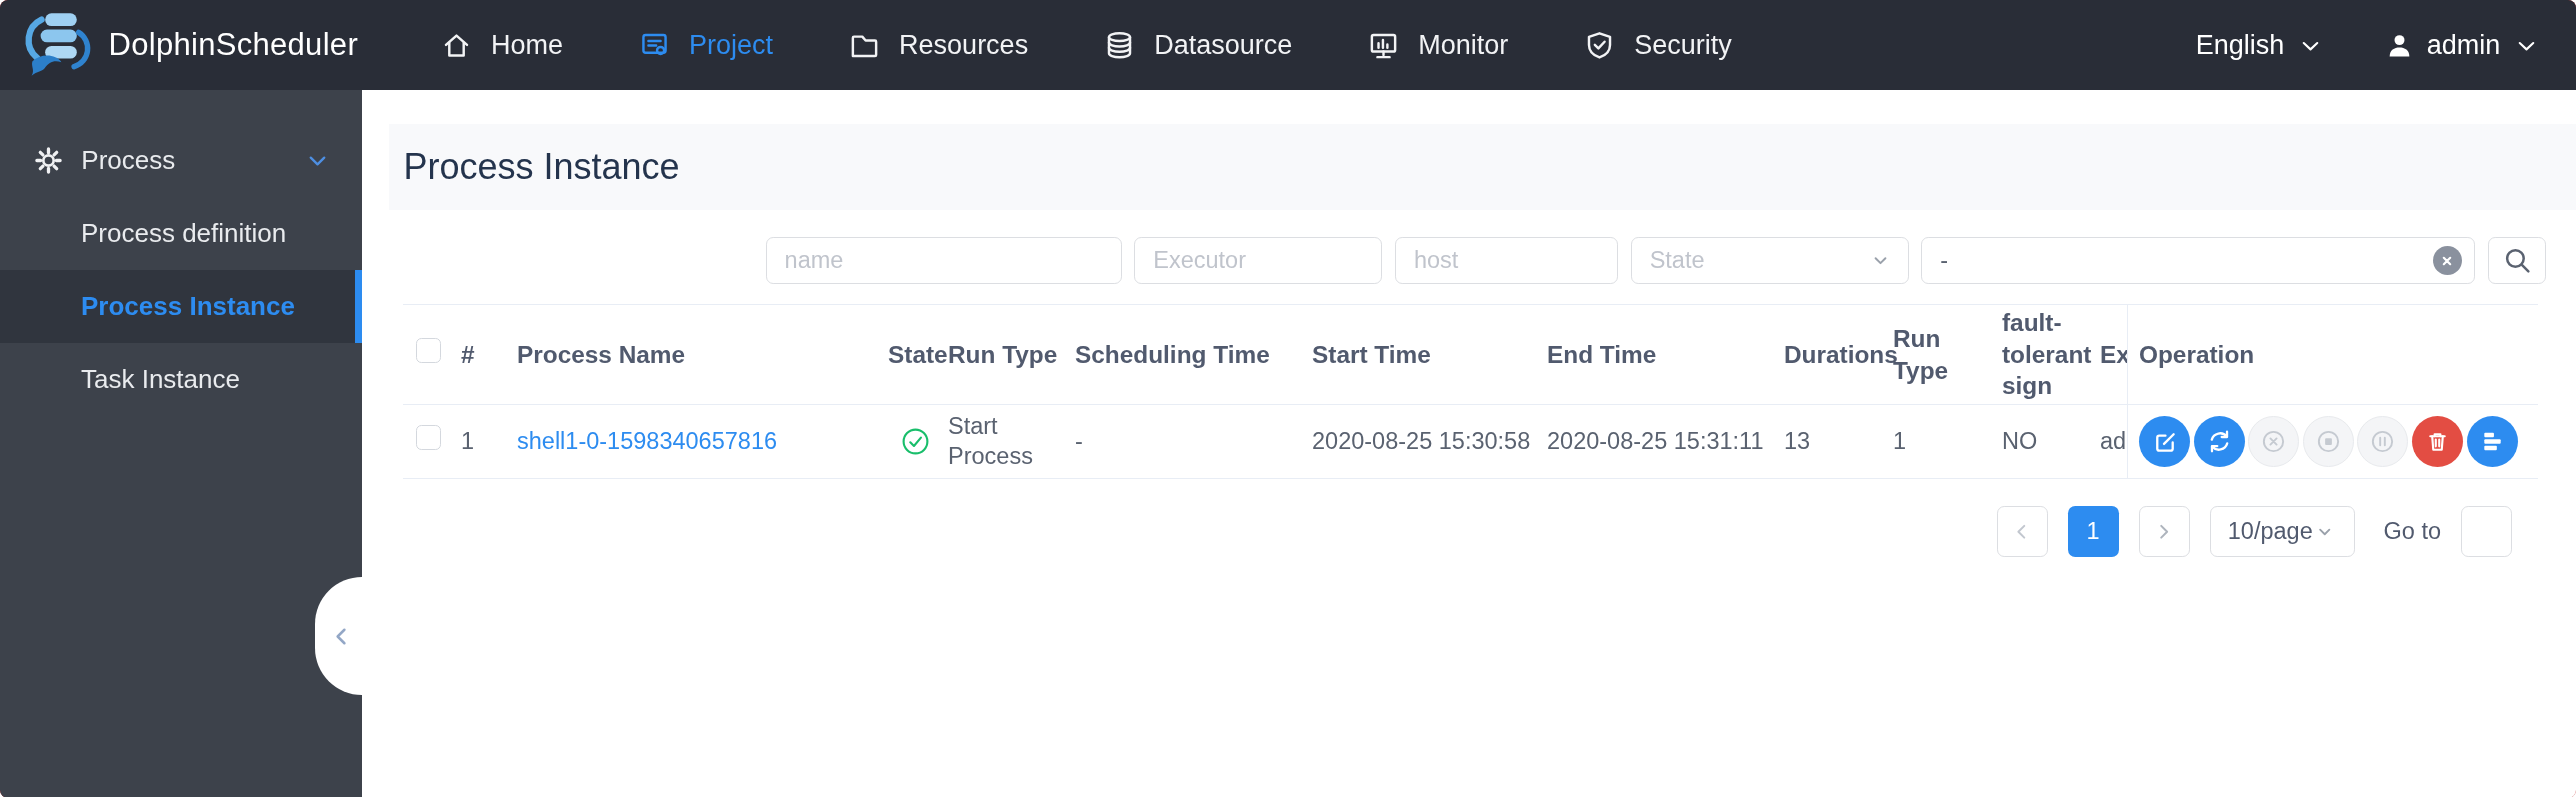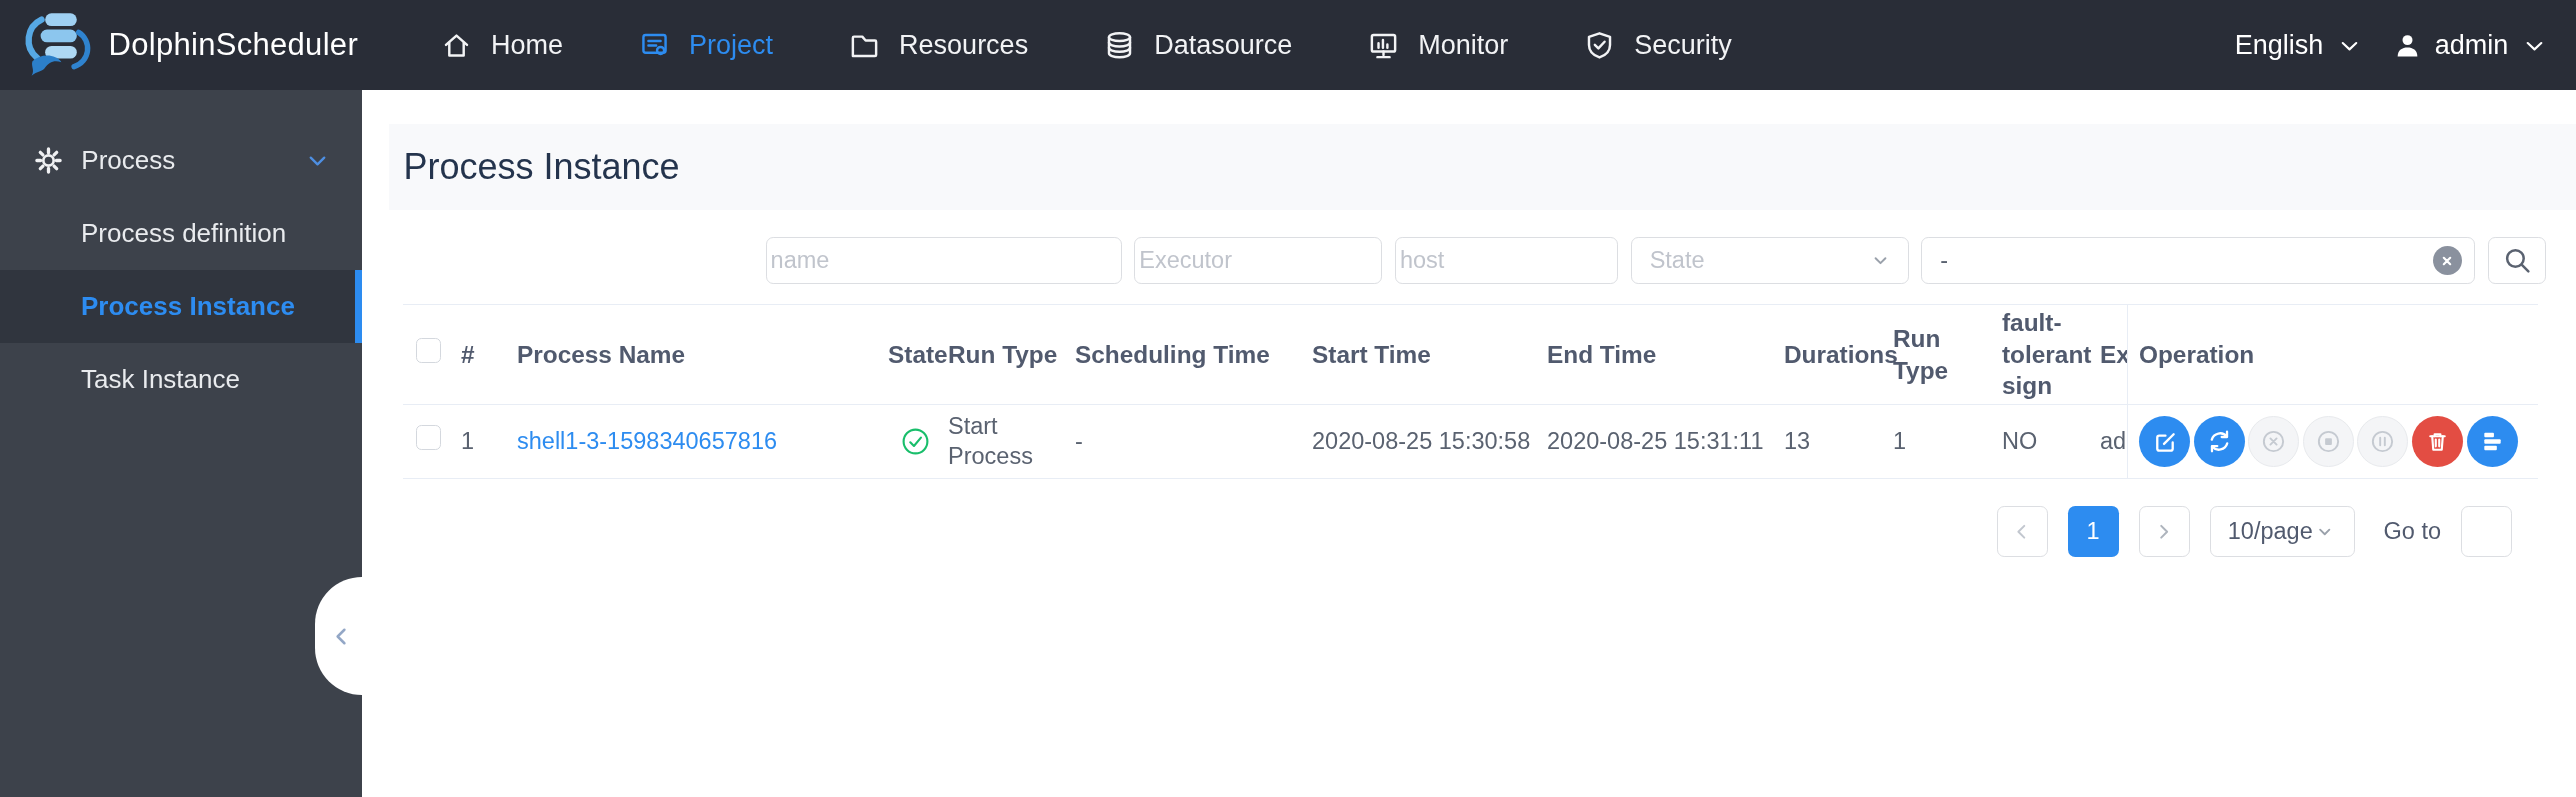--- a/index.html
+++ b/index.html
@@ -1,28 +1,28 @@
 <!DOCTYPE html>
 <html style="font-size:14.5px"><head>
 <meta charset="utf-8">
 <style>
   html,body{margin:0;padding:0;background:#fff;}
   .app{position:relative;width:2576px;height:798px;overflow:hidden;background:#b91c1c;
-       font-family:"Liberation Sans",sans-serif;color:#5a6270;}
+       font-family:"Liberation Sans",sans-serif;color:#5a6270;border-radius:8px;}
   svg{display:block;}
 
   
   .navbar{position:absolute;top:0;left:0;width:2576px;height:90px;background:#292d37;
           display:flex;align-items:center;z-index:30;}
   .brand{display:flex;align-items:center;gap:14.5px;padding-left:18px;width:336px;flex:0 0 auto;}
   .brand-name{color:#ffffff;font-size:31px;letter-spacing:0.3px;}
   .nav-items{display:flex;align-items:center;gap:76px;margin-left:87px;}
   .nav-item{display:flex;align-items:center;gap:19px;color:#f2f3f5;font-size:27px;cursor:pointer;}
   .nav-item.active{color:#2d8cf0;}
-  .nav-right{margin-left:auto;display:flex;align-items:center;gap:30px;padding-right:28px;color:#fff;font-size:27px;justify-content:space-between;}
+  .nav-right{margin-left:auto;display:flex;align-items:center;gap:61px;padding-right:36px;color:#fff;font-size:27px;justify-content:space-between;}
   .nav-lang,.nav-user{display:flex;align-items:center;gap:12.7px;cursor:pointer;}
 
   
   .sidebar{position:absolute;top:90px;left:0;width:362px;height:707px;background:#3d424b;
            padding-top:34px;box-sizing:border-box;z-index:10;}
   .side-item{height:73px;display:flex;align-items:center;padding-left:34px;gap:16.3px;
              color:#e9ebee;font-size:26px;position:relative;cursor:pointer;box-sizing:border-box;}
   .side-item .sicon{width:31px;flex:0 0 auto;color:#f0f1f3;}
   .side-item.child{padding-left:81px;}
   .side-item.active{background:#30353e;color:#2d8cf0;font-weight:bold;}
@@ -37,21 +37,21 @@
 
   
   .main{position:absolute;top:90px;left:362px;width:2214px;height:707px;background:#fff;}
   .title-band{margin:34px 0 0 27px;height:86px;background:#f8f9fb;display:flex;align-items:center;
               padding-left:14.5px;}
   .page-title{font-size:36px;color:#24344d;}
 
   
   .filters{display:flex;justify-content:flex-end;align-items:center;gap:12.7px;margin:27px 30px 0 0;}
   .f-input{height:47px;box-sizing:border-box;border:1.8px solid #dcdee2;border-radius:7.2px;background:#fff;
-           font-size:23.5px;color:#5a6270;padding:0 4px;font-family:"Liberation Sans",sans-serif;outline:none;}
+           font-size:23.5px;color:#5a6270;padding:0 18px;font-family:"Liberation Sans",sans-serif;outline:none;}
   .f-input::placeholder{color:#c0c4cc;opacity:1;}
   .w-name{width:356px;} .w-exec{width:248px;} .w-host{width:223px;}
   .f-select{width:278px;height:47px;box-sizing:border-box;border:1.8px solid #dcdee2;border-radius:7.2px;
             display:flex;align-items:center;padding:0 14.5px 0 18px;cursor:pointer;background:#fff;}
   .f-select .sel-text{font-size:23.5px;color:#c0c4cc;flex:1;}
   .f-date{width:554px;height:47px;box-sizing:border-box;border:1.8px solid #dcdee2;border-radius:7.2px;
           display:flex;align-items:center;padding:0 12.7px 0 18px;background:#fff;cursor:pointer;}
   .f-date .date-text{font-size:23.5px;color:#5a6270;flex:1;}
   .clear-btn{width:29px;height:29px;border-radius:50%;background:#8a919e;display:flex;align-items:center;
              justify-content:center;cursor:pointer;flex:0 0 auto;}
@@ -305,21 +305,21 @@
         </div>
       </div>
 
       <div class="trow">
         <div class="scroll-cols">
           <div class="cell c-check">
             <span class="checkbox"></span>
           </div>
           <div class="cell c-idx">1</div>
           <div class="cell c-name">
-            <span class="link">shell1-3-1598340657816</span>
+            <span class="link">shell1-0-1598340657816</span>
           </div>
           <div class="cell c-state" style="padding-left:12.7px;">
             <span title="">
               <svg viewBox="0 0 30 30" width="29" height="29" fill="none" stroke="#19be6b" stroke-width="2.2" stroke-linecap="round" stroke-linejoin="round">
                 <circle cx="15" cy="15" r="12.3"></circle>
                 <path d="M9.6 15.8 l3.8 3.8 L20.6 11"></path>
               </svg>
             </span>
           </div>
           <div class="cell c-runtype">Start Process</div>

